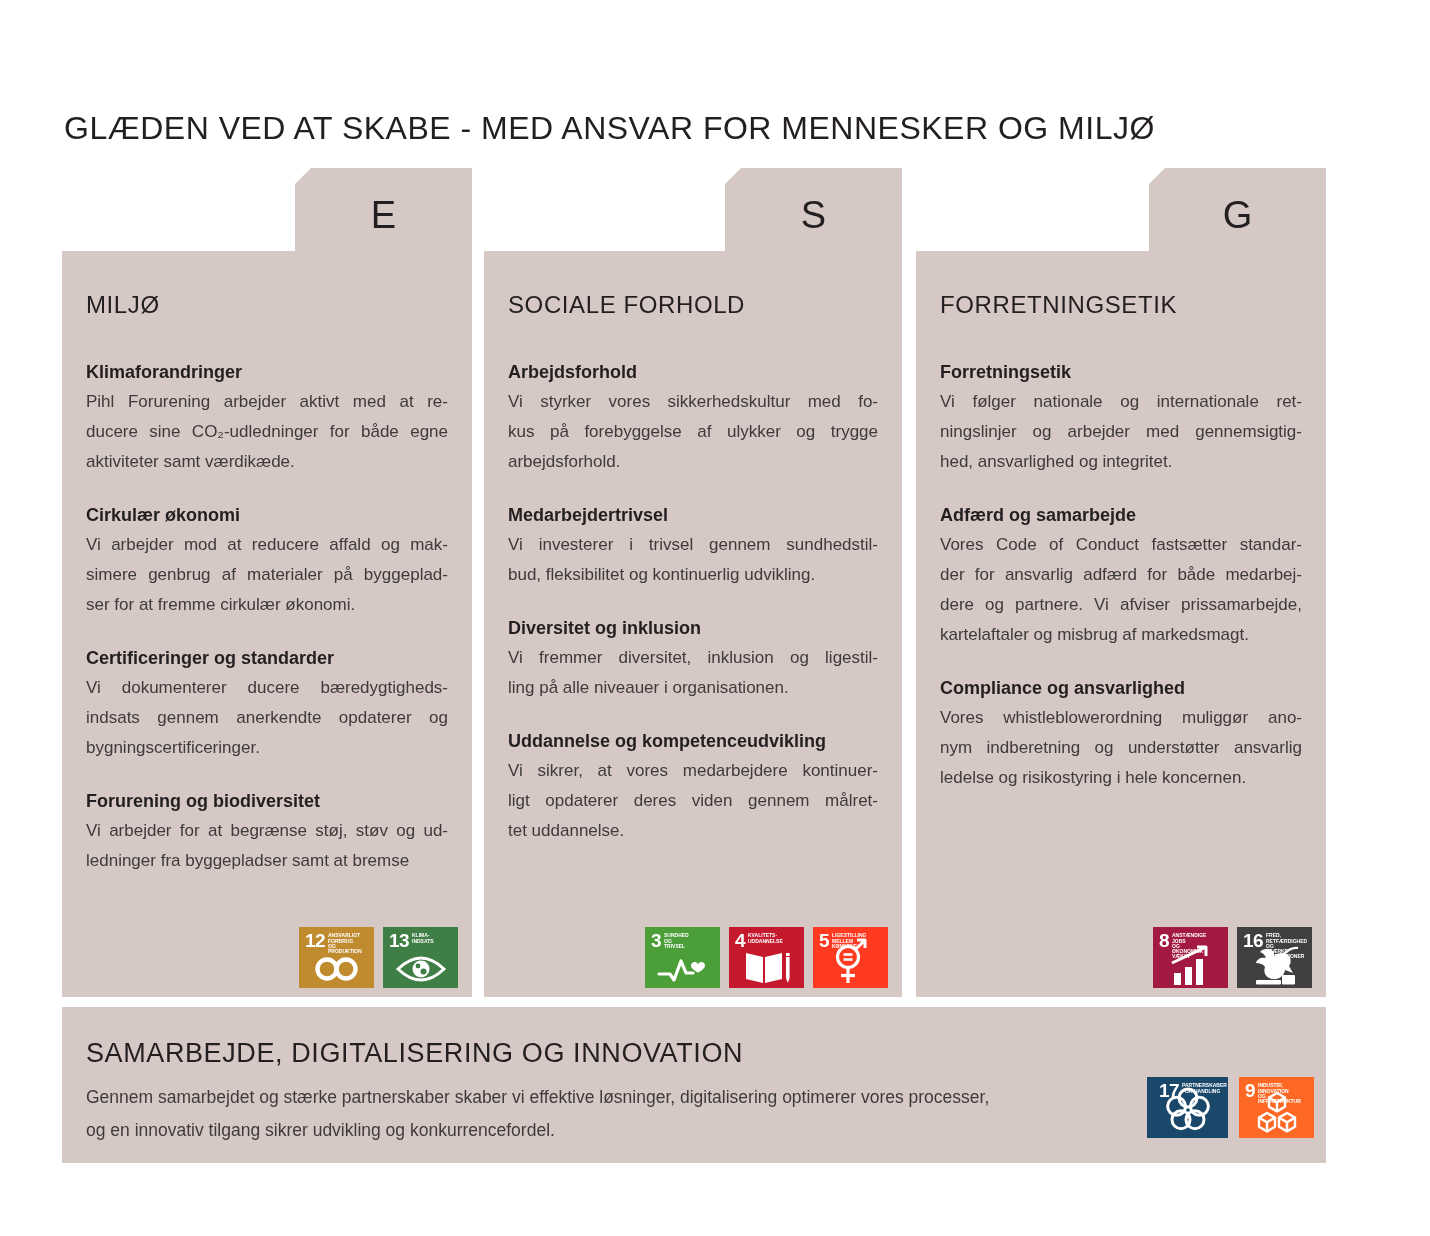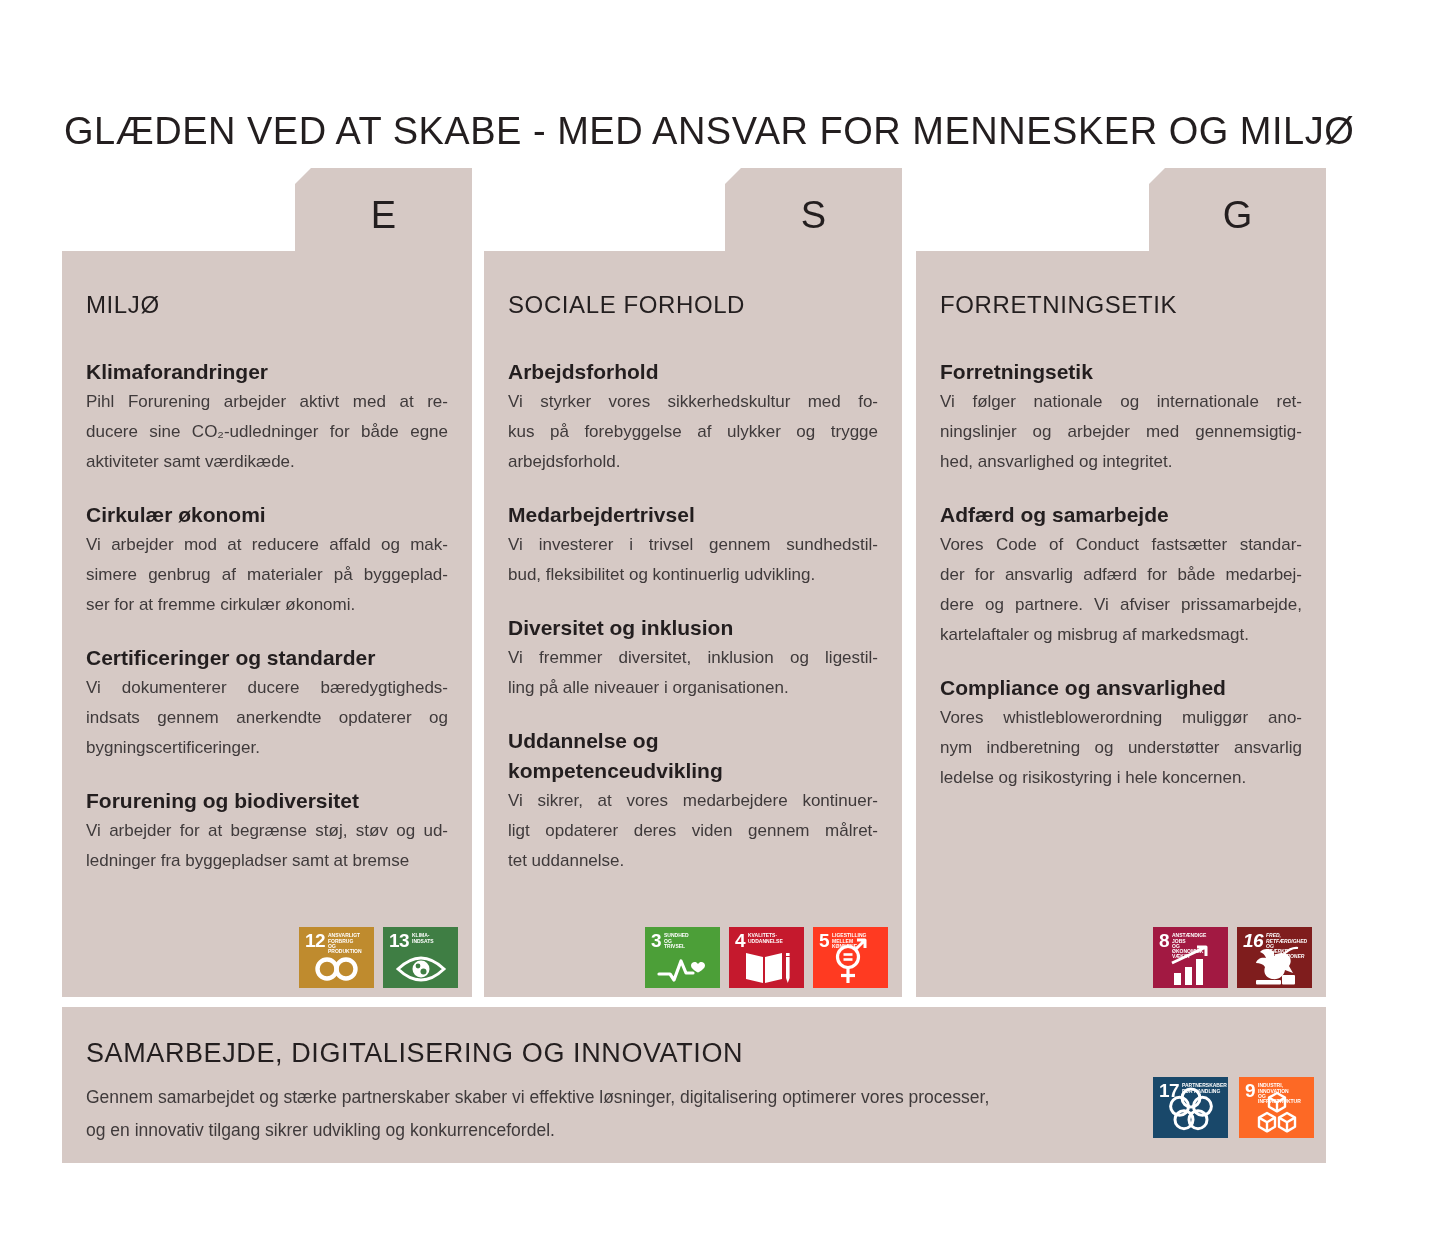--- a/index.html
+++ b/index.html
@@ -7,42 +7,42 @@
     --head:#231E1F;
     --body:#3F3A3B;
   }
   html,body{margin:0;padding:0;}
   body{
     width:1430px;height:1236px;position:relative;background:#fff;overflow:hidden;
     font-family:"Liberation Sans","DejaVu Sans",sans-serif;color:var(--body);
   }
   .page-title{
     position:absolute;left:64px;top:110px;margin:0;
-    font-size:38px;font-weight:400;letter-spacing:.5px;color:var(--head);white-space:nowrap;
+    font-size:32px;font-weight:400;letter-spacing:.5px;color:var(--head);white-space:nowrap;
   }
   
   .tab{
     position:absolute;top:168px;height:83px;width:177px;background:var(--card);
     clip-path:polygon(16px 0,100% 0,100% 100%,0 100%,0 16px);
     display:flex;align-items:center;justify-content:center;padding-top:12px;box-sizing:border-box;
   }
   .tab.c1{left:295px}.tab.c2{left:725px}.tab.c3{left:1149px}
   .tab-letter{font-size:38px;color:var(--head);}
   
   .card{
     position:absolute;top:251px;height:746px;width:410px;background:var(--card);
     box-sizing:border-box;padding:38px 24px 0 24px;
   }
   .card.c1{left:62px}.card.c2{left:484px;width:418px}.card.c3{left:916px}
   .col-title{
     margin:0 0 36px 0;font-size:24px;font-weight:400;letter-spacing:.6px;
     line-height:32px;color:var(--head);
   }
   .sec{margin:0 0 23px 0;}
-  .sec-heading{margin:0;font-size:21px;font-weight:bold;line-height:30px;color:var(--head);}
+  .sec-heading{margin:0;font-size:18px;font-weight:bold;line-height:30px;color:var(--head);}
   .bl{font-size:17px;line-height:30px;text-align:justify;text-align-last:justify;color:var(--body);}
   .bl:last-child{text-align-last:left;}
   .sdg-row{position:absolute;right:14px;bottom:9px;display:flex;gap:9px;}
   
   .sdg{width:75px;height:61px;position:relative;flex:0 0 auto;}
   .sdg-head{display:flex;align-items:flex-start;padding:6px 2px 0 6px;}
   .sdg-num{font-size:19px;line-height:15px;font-weight:bold;color:#fff;margin-right:3px;letter-spacing:-.5px;}
   .sdg-label{
     font-size:10px;line-height:10.5px;font-weight:bold;color:#fff;white-space:pre-line;
     transform:scale(.5);transform-origin:0 0;width:120px;letter-spacing:0;
@@ -234,21 +234,21 @@
           </div>
           <div class="sdg-sym">
             <svg width="46" height="40" viewBox="0 0 46 40">
               <rect x="6" y="28" width="7" height="12" fill="#fff"></rect>
               <rect x="17" y="22" width="7" height="18" fill="#fff"></rect>
               <rect x="28" y="14" width="7" height="26" fill="#fff"></rect>
               <path d="M4 18 L38 2 M29 2 h9 v9" stroke="#fff" stroke-width="3" fill="none" stroke-linejoin="round"></path>
             </svg>
           </div>
         </div>
-        <div class="sdg" style="background: #7f1d1d; color: rgb(0, 104, 157); font-style: italic;">
+        <div class="sdg" style="background: #404040; color: rgb(0, 104, 157);">
           <div class="sdg-head">
             <span class="sdg-num">16</span>
             <div class="sdg-label">FRED, RETFÆRDIGHED OG
 STÆRKE INSTITUTIONER</div>
           </div>
           <div class="sdg-sym">
             <svg width="52" height="42" viewBox="0 0 52 42">
               <path d="M25 9 c-4 -4 -11 -4 -14 0 c3 1 5 3 6 6 c-5 -1 -9 1 -10 5 c4 0 7 1 9 4 c-2 6 1 11 7 12 c7 1 12 -3 13 -9 l8 3 l-4 -7 c3 -4 2 -10 -3 -12 c-4 -2 -9 -1 -12 2 Z" fill="#fff"></path>
               <path d="M35 11 q7 -7 14 -6" stroke="#fff" stroke-width="2.2" fill="none"></path>
               <rect x="7" y="37" width="25" height="4.5" rx="1" fill="#fff"></rect>
@@ -260,21 +260,21 @@
     </section>
   </div>
 
 <section class="band">
   <h2 class="band-title">SAMARBEJDE, DIGITALISERING OG INNOVATION</h2>
   <div id="footer-lines">
       <div class="band-line">Gennem samarbejdet og stærke partnerskaber skaber vi effektive løsninger, digitalisering optimerer vores processer,</div>
       <div class="band-line">og en innovativ tilgang sikrer udvikling og konkurrencefordel.</div>
     </div>
   <div class="sdg-row" id="footer-icons">
-      <div class="sdg" style="background: rgb(25, 72, 106); color: rgb(25, 72, 106);">
+      <div class="sdg" style="background: rgb(25, 72, 106); color: rgb(25, 72, 106); padding-left: 6px;">
         <div class="sdg-head">
           <span class="sdg-num">17</span>
           <div class="sdg-label">PARTNERSKABER
 FOR HANDLING</div>
         </div>
         <div class="sdg-sym">
           <svg width="50" height="50" viewBox="0 0 50 50">
             <g fill="none" stroke="#fff" stroke-width="3">
               <circle cx="25" cy="13" r="9"></circle>
               <circle cx="13.6" cy="21.3" r="9"></circle>

